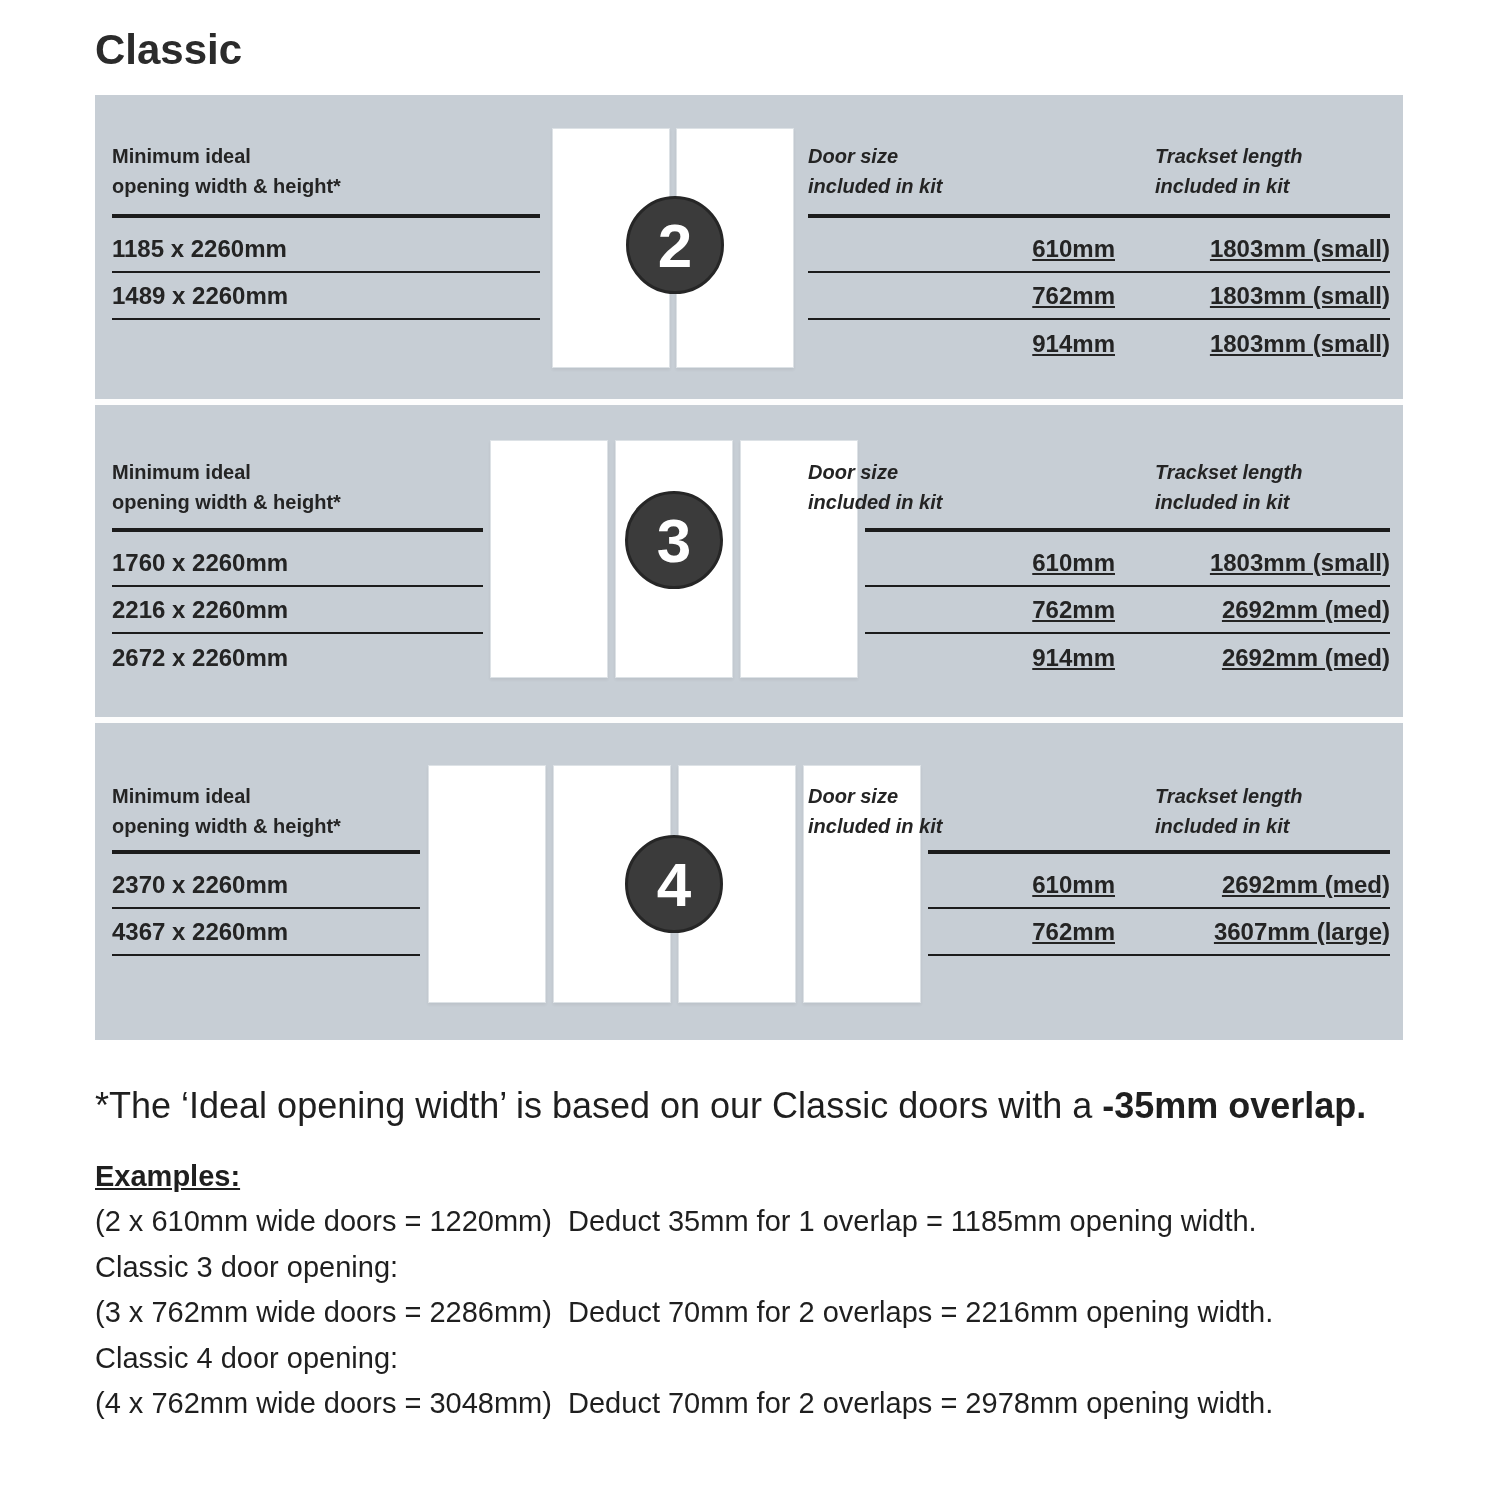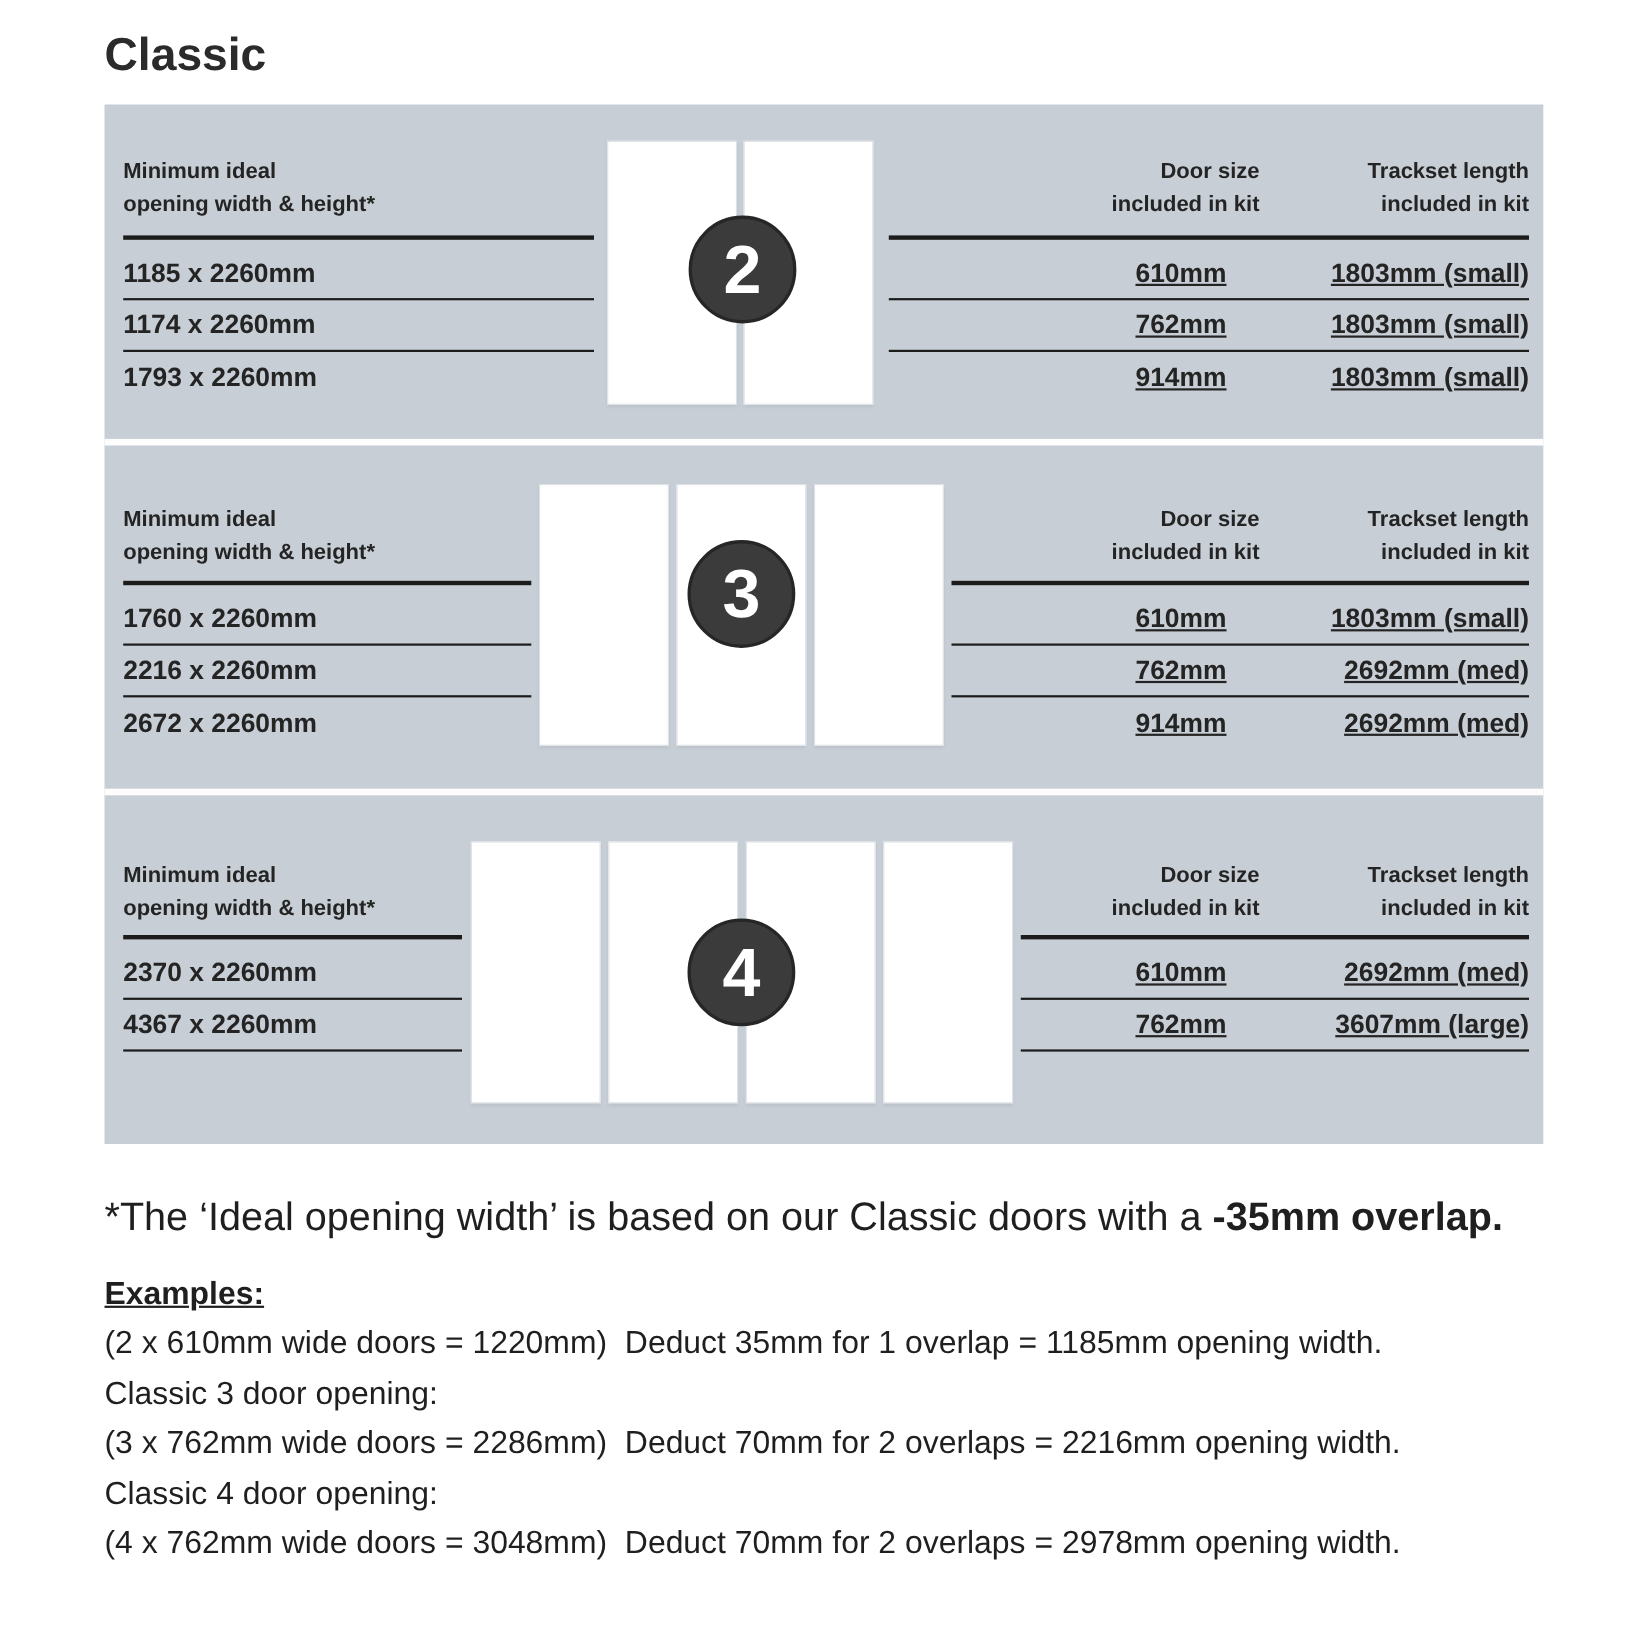--- a/index.html
+++ b/index.html
@@ -22,21 +22,21 @@
   .panel{
     position:absolute;left:95px;top:95px;width:1308px;height:945px;
     background:var(--panel_bg);
   }
   .sep{
     position:absolute;left:0;width:1308px;height:6px;background:#fdfdfd;
   }
   .hdr{
     position:absolute;font-size:20px;font-weight:bold;line-height:30px;color:var(--text_dark);
   }
-  .hdr.right{text-align:right;}
+  .hdr.right{font-style:italic;}
   .thick{
     position:absolute;height:4px;background:var(--line_dark);
   }
   .rows{position:absolute;}
   .row{
     height:47px;display:flex;align-items:center;
     font-size:24px;font-weight:bold;color:var(--text_dark);
     border-bottom:2px solid var(--line_dark);
   }
   .row.last{border-bottom:none;}
@@ -76,22 +76,21 @@
   <div class="sep" style="top:304px"></div>
   <div class="sep" style="top:622px"></div>
 
   <div class="hdr" style="left:17px;top:46px;width:430px">
     <div>Minimum ideal</div>
     <div>opening width &amp; height*</div>
   </div>
   <div class="thick" style="left:17px;top:119px;width:428px"></div>
   <div class="rows" style="left:17px;top:131px;width:428px">
     <div class="row">1185 x 2260mm</div>
-    <div class="row">1174 x 2260mm</div>
-    <div class="row last">1793 x 2260mm</div>
+    <div class="row">1489 x 2260mm</div>
   </div>
 
   <div class="doors" style="left:457px;top:33px;height:240px;gap:6px">
     <div class="door" style="width:118px"></div>
     <div class="door" style="width:118px"></div>
   </div>
   <div class="badge" style="left:531px;top:101px">
     <span>2</span>
   </div>
 

